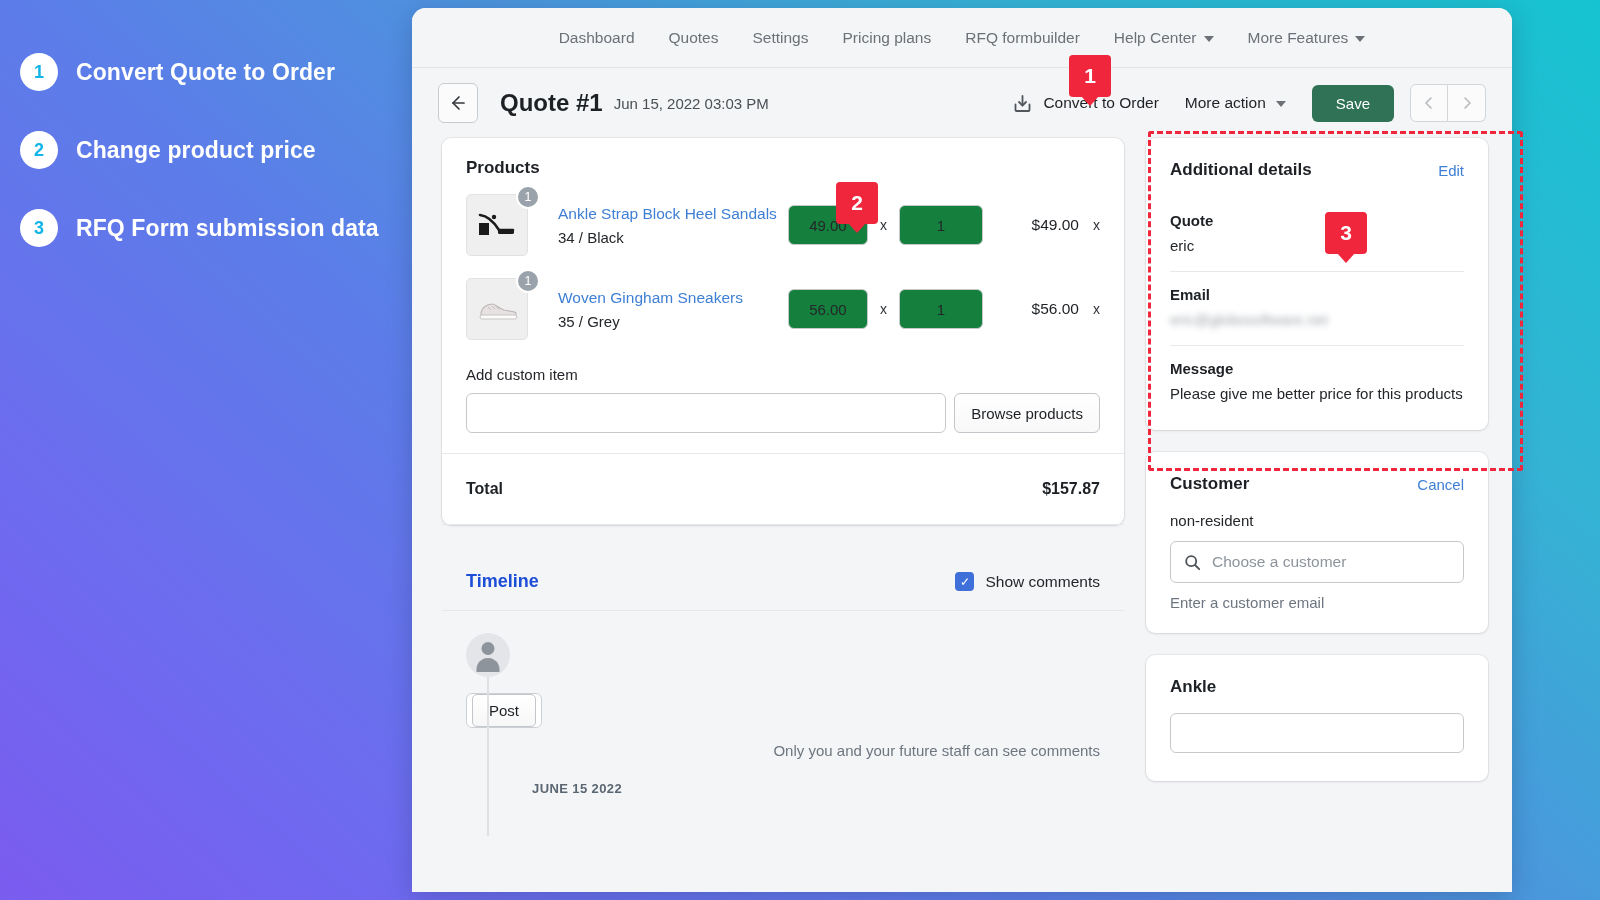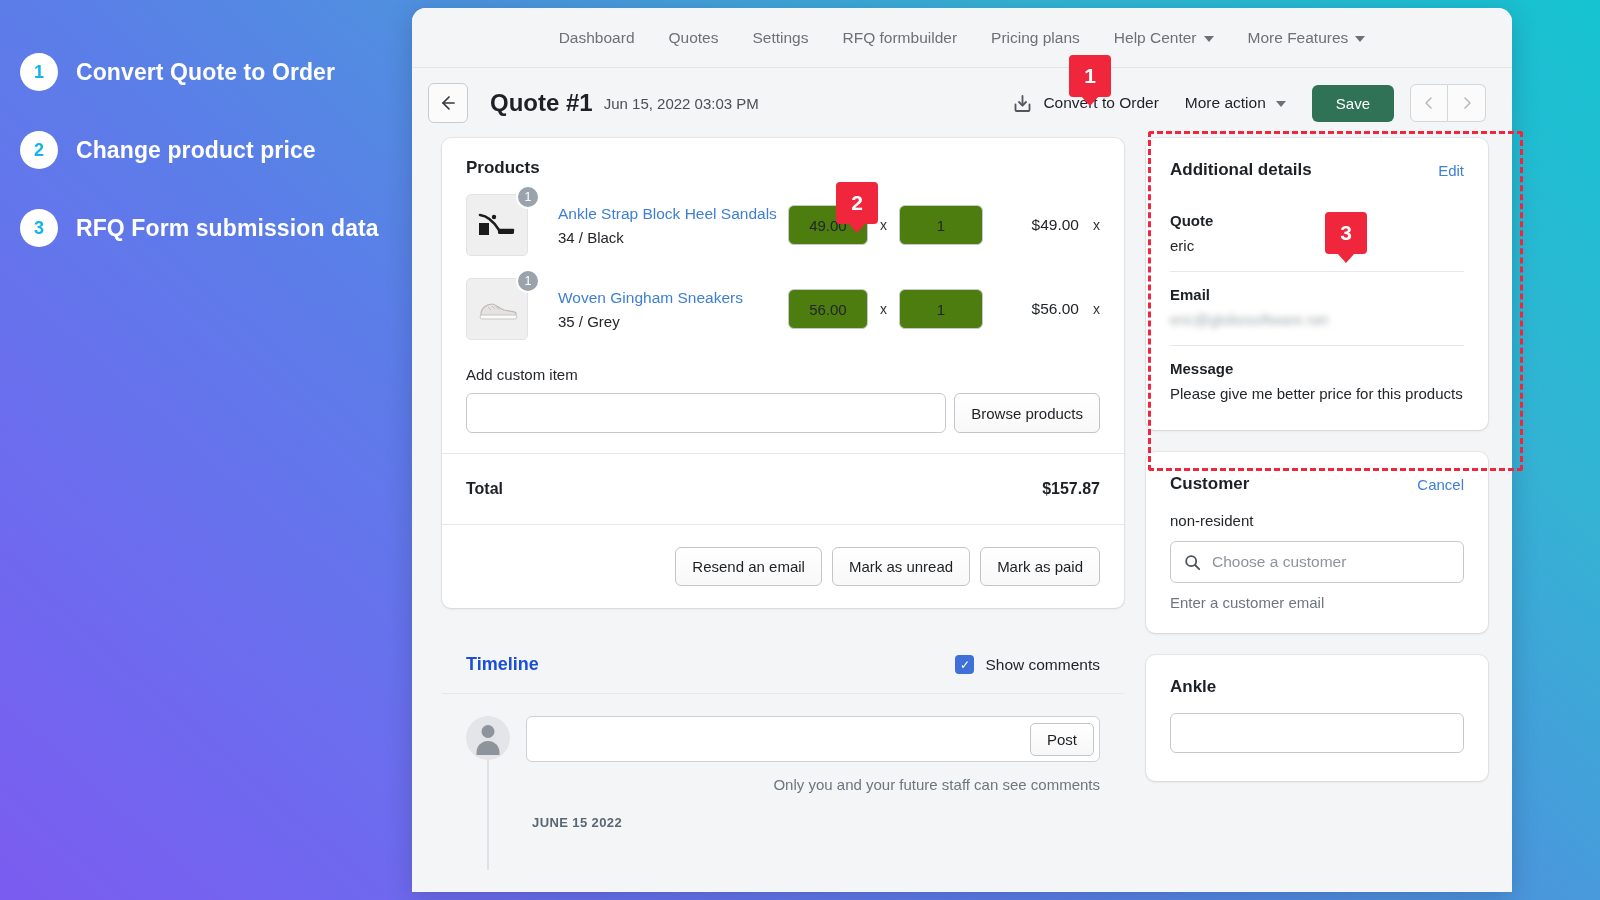--- a/index.html
+++ b/index.html
@@ -86,21 +86,21 @@
     border-top: 6px solid #6b7177;
     display: inline-block;
     margin-top: 2px;
   }
 
   
   #page-header {
     height: 70px;
     display: flex;
     align-items: center;
-    padding: 0 26px 0 16px;
+    padding: 0 26px 0 26px;
     position: relative;
   }
   #back-button {
     width: 40px; height: 40px;
     border: 1px solid #c9cccf;
     border-radius: 6px;
     background: #fbfbfb;
     display: flex; align-items: center; justify-content: center;
     font-size: 19px;
     color: #35393d;
@@ -212,21 +212,21 @@
   }
   .prod-variant {
     font-size: 15px;
     color: #23262a;
     margin-top: 4px;
   }
   .num-input {
     width: 80px; height: 40px;
     border: 1px solid #c6c9cc;
     border-radius: 6px;
-    background: #4d7c0f;
+    background: #15803d;
     text-align: center;
     font-size: 15px;
     color: #23262a;
     font-family: inherit;
   }
   .qty-input { width: 84px; }
   .times { font-size: 14px; color: #30343a; margin: 0 12px; }
   .line-total {
     font-size: 15.5px; color: #1d2125;
     width: 74px; text-align: right;
@@ -277,21 +277,21 @@
   .checkbox {
     width: 19px; height: 19px;
     background: #3f6fd8;
     border-radius: 4px;
     color: #fff;
     font-size: 12px;
     display: flex; align-items: center; justify-content: center;
   }
   #show-comments-label { font-size: 15.5px; color: #23262a; }
   #comment-area { padding: 22px 24px 0 24px; position: relative; }
-  #comment-row { display: flex; align-items: flex-start; gap: 16px; }
+  #comment-row { display: flex; align-items: flex-start; gap: 16px; flex-direction: column; }
   .avatar {
     width: 44px; height: 44px; border-radius: 50%;
     background: #e3e5e8;
     position: relative; flex: 0 0 auto;
   }
   .avatar::before {
     content:""; position:absolute; left:50%; top:9px;
     width:13px; height:13px; border-radius:50%;
     background:#8d949c; transform:translateX(-50%);
   }
@@ -441,24 +441,24 @@
     <div class="nav-item">
       <span>Dashboard</span>
     </div>
     <div class="nav-item">
       <span>Quotes</span>
     </div>
     <div class="nav-item">
       <span>Settings</span>
     </div>
     <div class="nav-item">
+      <span>Pricing plans</span>
+    </div>
+    <div class="nav-item">
       <span>RFQ formbuilder</span>
-    </div>
-    <div class="nav-item">
-      <span>Pricing plans</span>
     </div>
     <div class="nav-item">
       <span>Help Center</span>
       <span class="caret"></span>
     </div>
     <div class="nav-item">
       <span>More Features</span>
       <span class="caret"></span>
     </div>
   </div>
@@ -573,25 +573,20 @@
 
         <div class="divider"></div>
 
         <div id="total-row">
           <span id="total-label">Total</span>
           <span id="total-value">$157.87</span>
         </div>
 
         <div class="divider"></div>
 
-        <div id="bulk-actions">
-          <button class="ghost-btn">Resend an email</button>
-          <button class="ghost-btn">Mark as unread</button>
-          <button class="ghost-btn">Mark as paid</button>
-        </div>
       </div>
 
       <div id="timeline-section">
         <div id="timeline-head">
           <div id="timeline-title">Timeline</div>
           <div id="show-comments-wrap">
             <div class="checkbox">✓</div>
             <span id="show-comments-label">Show comments</span>
           </div>
         </div>

